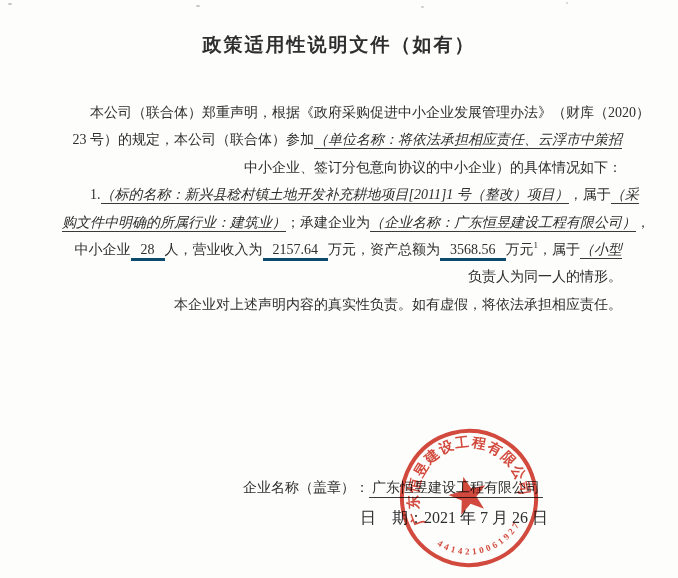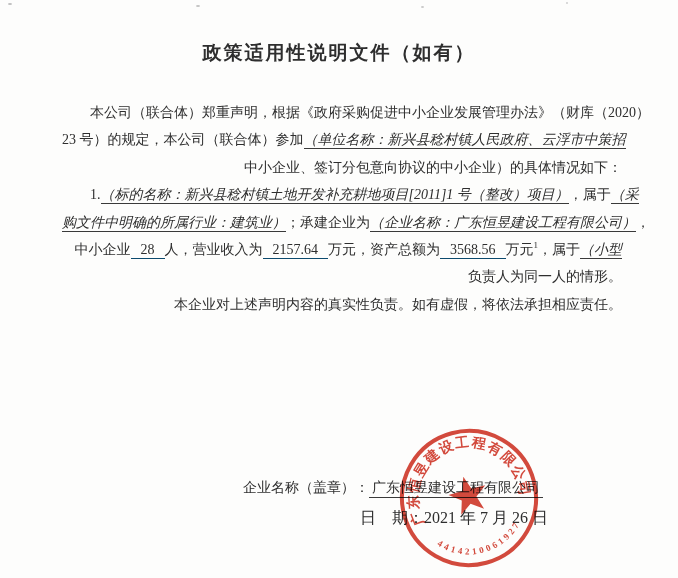--- a/index.html
+++ b/index.html
@@ -5,37 +5,37 @@
   html,body{margin:0;padding:0;background:#ffffff;}
   .page{
     position:relative;
     width:678px;height:578px;
     background:#fdfdfc;
     font-family:"Liberation Serif","DejaVu Serif",serif;
     color:#2e2e2e;
     overflow:hidden;
   }
   .title{
-    position:absolute;top:24px;left:0;right:0;margin:16px;
+    position:absolute;top:24px;left:0;right:0;margin:8px;
     text-align:center;font-size:19px;font-weight:700;letter-spacing:2px;
   }
   .subtitle{
     position:absolute;top:74px;left:0;right:0;margin:0;
     text-align:center;font-size:17px;font-weight:700;letter-spacing:2px;
   }
   .body-text{
     position:absolute;left:62px;top:99px;width:560px;
     font-size:14px;
     text-align:right;
   }
   .line{height:27.4px;line-height:27.4px;white-space:nowrap;}
   .line.indent{padding-left:28px;}
   .seg{color:#2e2e2e;}
   .seg.fill{font-style:italic;border-bottom:1px solid #3a3a3a;padding-bottom:1px;}
-  .seg.num{border-bottom:1px solid #0c4a6e;padding:0 10px 1px;}
+  .seg.num{border-bottom:3px solid #0c4a6e;padding:0 10px 1px;}
   .seg.sup{vertical-align:super;font-size:9px;line-height:0;}
   .sig-company{position:absolute;left:243px;top:479px;font-size:14px;white-space:nowrap;}
   .sig-date{position:absolute;left:360px;top:508px;font-size:16px;white-space:nowrap;}
   .u-name{border-bottom:1px solid #3a3a3a;padding:0 3px 2px;}
   .seal{
     position:absolute;left:397px;top:426px;width:144px;height:144px;
     mix-blend-mode:multiply;opacity:0.92;
   }
   .seal text{font-family:"Liberation Serif","DejaVu Serif",serif;font-weight:700;}
   .speck{position:absolute;border-radius:50%;background:#8a8a8a;}
@@ -51,21 +51,21 @@
 
   <div class="speck s1"></div>
   <div class="speck s2"></div>
   <div class="speck s3"></div>
   <div class="speck s4"></div>
 
   <h1 class="title">政策适用性说明文件（如有）</h1>
 
   <div class="body-text" id="body-lines">
       <div class="line indent"><span class="seg">本公司（联合体）郑重声明，根据《政府采购促进中小企业发展管理办法》（财库（2020）</span></div>
-      <div class="line"><span class="seg">23 号）的规定，本公司（联合体）参加</span><span class="seg fill">（单位名称：新兴县稔村镇人民政府、云浮市中策招</span></div>
+      <div class="line"><span class="seg">23 号）的规定，本公司（联合体）参加</span><span class="seg fill">（单位名称：将依法承担相应责任、云浮市中策招</span></div>
       <div class="line"><span class="seg">中小企业、签订分包意向协议的中小企业）的具体情况如下：</span></div>
       <div class="line indent"><span class="seg">1.</span><span class="seg fill">（标的名称：新兴县稔村镇土地开发补充耕地项目[2011]1 号（整改）项目）</span><span class="seg">，属于</span><span class="seg fill">（采</span></div>
       <div class="line"><span class="seg fill">购文件中明确的所属行业：建筑业）</span><span class="seg">；承建企业为</span><span class="seg fill">（企业名称：广东恒昱建设工程有限公司）</span><span class="seg">，</span></div>
       <div class="line"><span class="seg">中小企业</span><span class="seg num">28</span><span class="seg">人，营业收入为</span><span class="seg num">2157.64</span><span class="seg">万元，资产总额为</span><span class="seg num">3568.56</span><span class="seg">万元</span><span class="seg sup">1</span><span class="seg">，属于</span><span class="seg fill">（小型</span></div>
       <div class="line"><span class="seg">负责人为同一人的情形。</span></div>
       <div class="line indent"><span class="seg">本企业对上述声明内容的真实性负责。如有虚假，将依法承担相应责任。</span></div>
     </div>
 
   <div class="sig-company">
     <span>企业名称（盖章）：</span><span class="u-name">广东恒昱建设工程有限公司</span>

